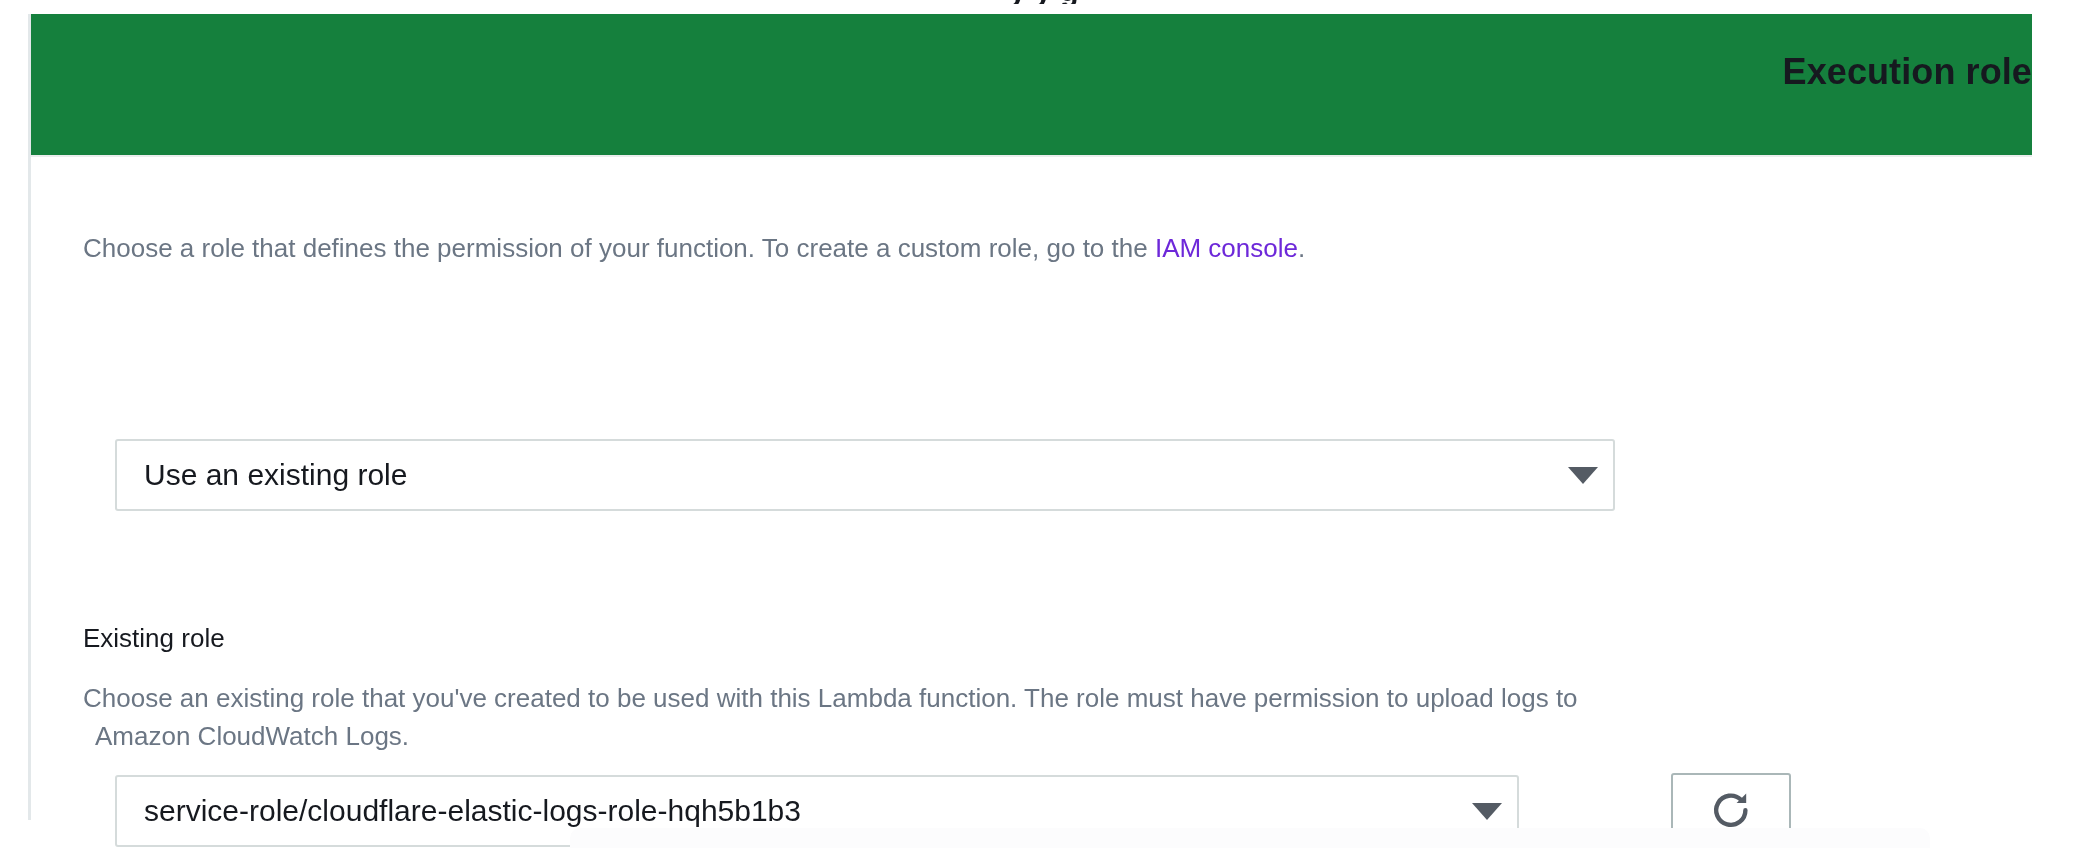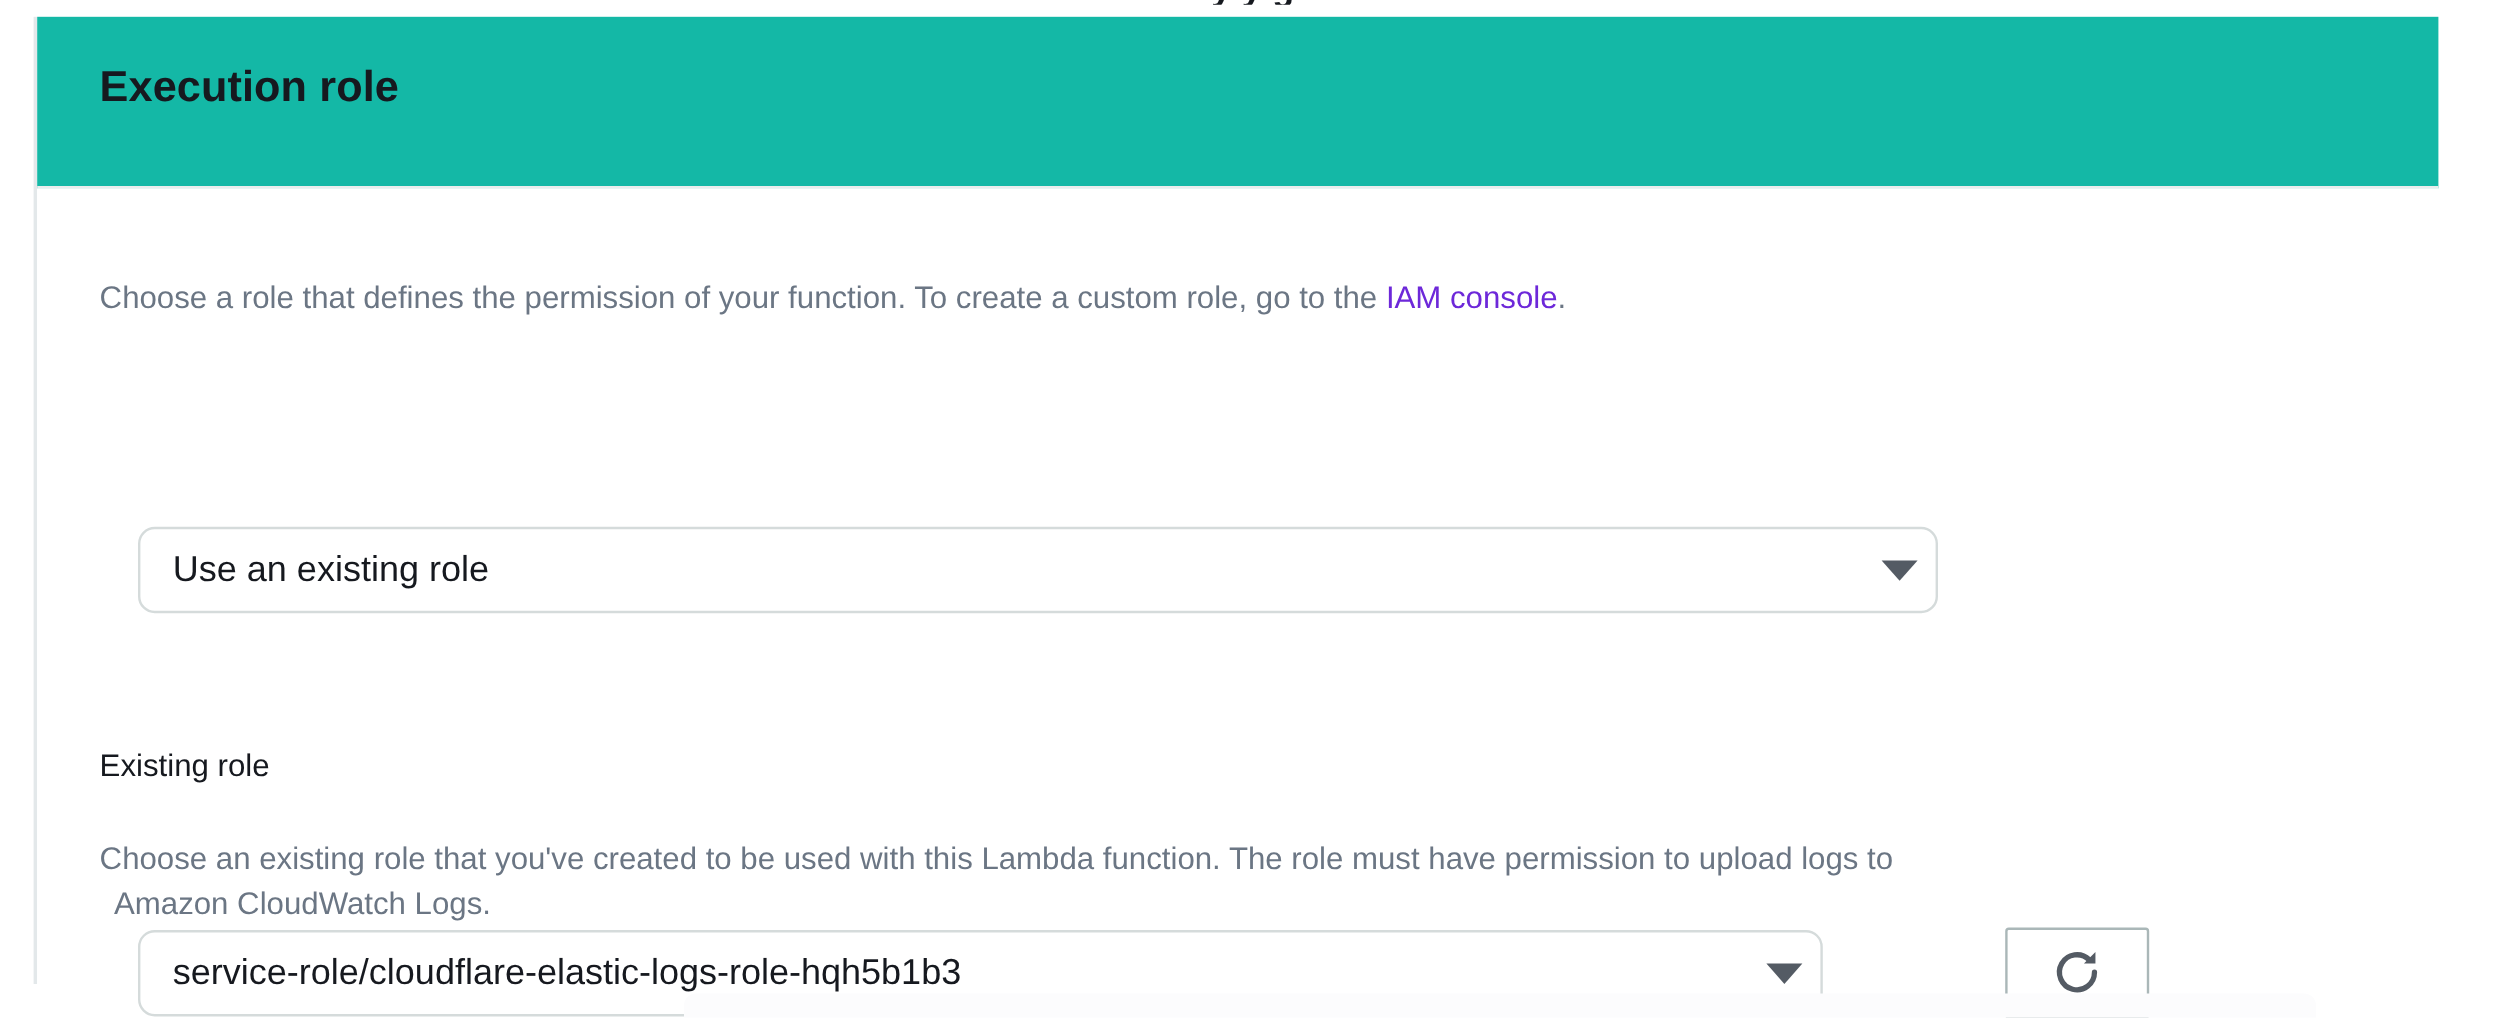--- a/index.html
+++ b/index.html
@@ -36,25 +36,26 @@
     position: absolute;
     left: 28px;
     top: 14px;
     width: 2004px;
     background: #ffffff;
     border-left: 3px solid #e3e8ea;
     box-sizing: border-box;
   }
 
   .card-header {
-    background: #14b8a6;
+    background: #15803d;
     border-bottom: 2px solid #eaeded;
     padding: 36px 0 40px 52px;
     box-sizing: border-box;
     height: 143px;
+    text-align: right;
   }
 
   .card-title {
     font-size: 36px;
     font-weight: 700;
     color: #16191f;
     line-height: 1.2;
     margin: 0;
     letter-spacing: .1px;
   }
@@ -87,21 +88,21 @@
     top: 73px;
     white-space: nowrap;
   }
 
   
   .select {
     position: relative;
     box-sizing: border-box;
     background: #ffffff;
     border: 2px solid #d5dbdb;
-    border-radius: 14px;
+    border-radius: 3px;
     display: flex;
     align-items: center;
   }
   .select-value {
     font-size: 30px;
     color: #16191f;
     font-weight: 400;
     padding-left: 27px;
     white-space: nowrap;
     overflow: hidden;
@@ -137,21 +138,21 @@
     top: 466px;
     font-size: 26px;
     color: #16191f;
     font-weight: 400;
     line-height: 1.2;
   }
 
   .row-2-desc {
     position: absolute;
     left: 52px;
-    top: 540px;
+    top: 523px;
     width: 1960px;
   }
   .row-2-desc .l2 { display: block; margin-left: 12px; }
 
   #existing-role-select {
     position: absolute;
     left: 84px;
     top: 618px;
     width: 1404px;
     height: 72px;

